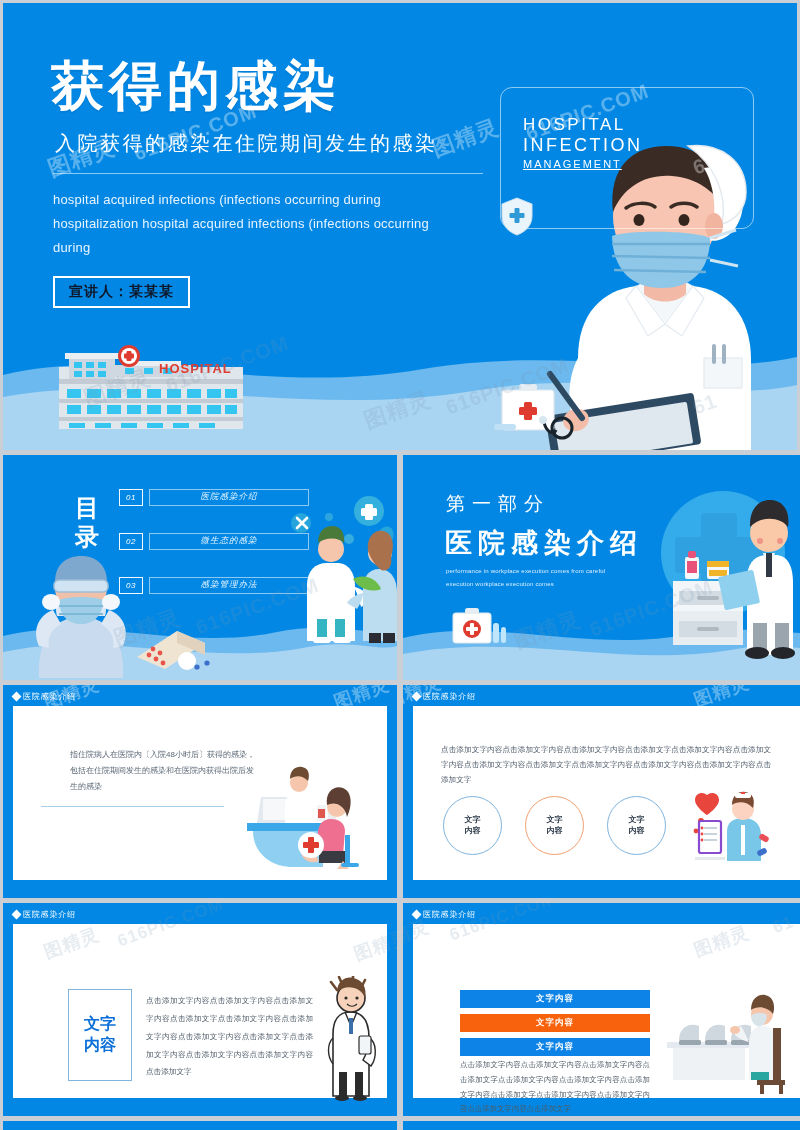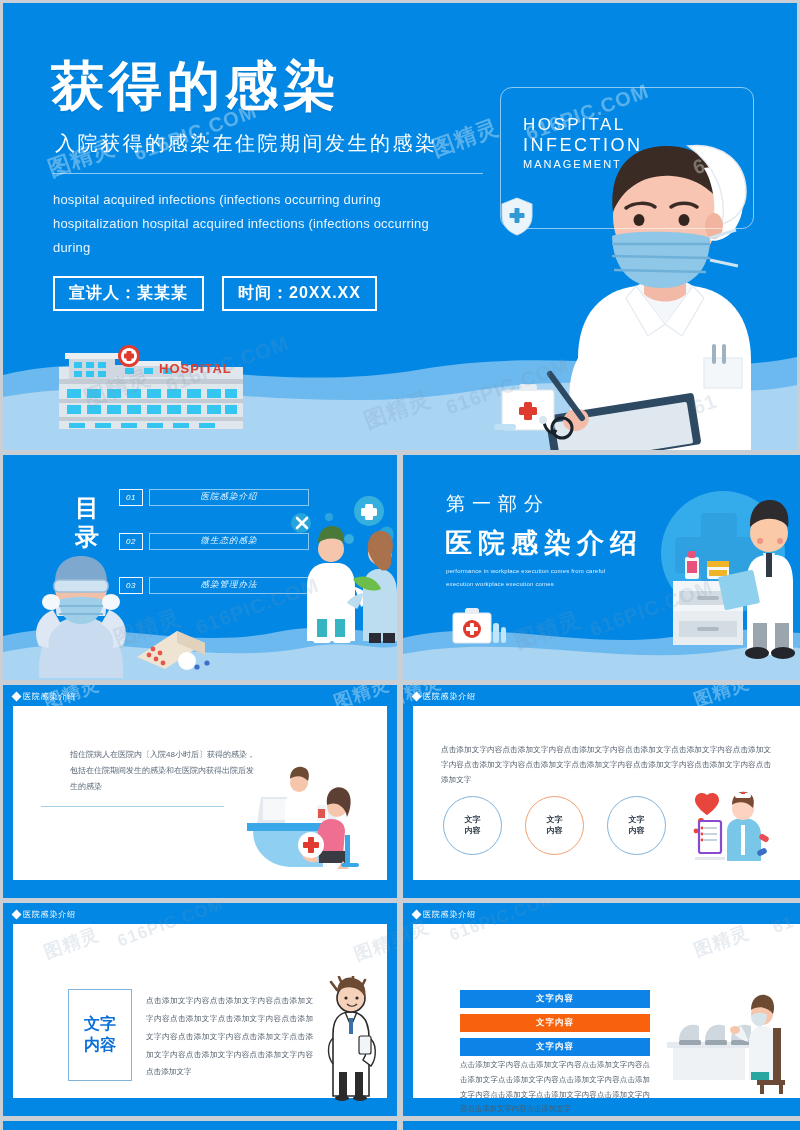--- a/index.html
+++ b/index.html
@@ -26,32 +26,32 @@
   }
   .sub-title{
     font-size:20px;color:#ffffff;letter-spacing:2.5px;margin:16px 0 0 4px;font-weight:500;
   }
   .t-rule{height:1px;background:rgba(255,255,255,.55);margin:16px 2px 0 2px;width:430px;}
   .t-en{
     font-size:13px;color:#e8f4ff;line-height:1.85;margin:14px 0 0 2px;width:400px;letter-spacing:.2px;
   }
   .t-tags{display:flex;gap:18px;margin:16px 0 0 2px;}
   .t-tag{
-    border:2px solid #ffffff;color:#ffffff;font-size:16px;font-weight:bold;
+    border:2px solid #ffffff;color:#0f172a;font-size:14px;font-weight:bold;
     padding:5px 14px;letter-spacing:1px;background:transparent;
   }
   
   .t-panel{
     position:absolute;left:497px;top:84px;width:252px;height:140px;
     border:1px solid rgba(255,255,255,.55);border-radius:12px;
   }
   .t-en-big{position:absolute;left:520px;top:112px;color:#fff;letter-spacing:2.5px;}
   .t-en-big .l1{font-size:17px;line-height:1.18;}
   .t-en-big .l2{font-size:18px;line-height:1.22;}
-  .t-en-big .l3{font-size:11px;line-height:1.3;letter-spacing:2px;}
+  .t-en-big .l3{font-size:11px;line-height:1.3;letter-spacing:2px;text-decoration:underline;}
   .shield{position:absolute;left:497px;top:193px;width:34px;height:40px;}
 
   
   .hosp{position:absolute;left:38px;top:340px;width:220px;height:98px;}
   
   .nurse{position:absolute;left:505px;top:105px;width:300px;height:345px;}
   
   .kit{position:absolute;left:483px;top:373px;width:110px;height:72px;}
 
   
@@ -276,21 +276,20 @@
         </g>
     </svg>
 
     <div class="title-block">
       <div class="main-title">获得的感染</div>
       <div class="sub-title">入院获得的感染在住院期间发生的感染</div>
       <div class="t-rule"></div>
       <div class="t-en">hospital acquired infections (infections occurring during hospitalization hospital acquired infections (infections occurring during</div>
       <div class="t-tags">
         <div class="t-tag">宣讲人：某某某</div>
-        <div class="t-tag">时间：20XX.XX</div>
       </div>
     </div>
 
     <div class="wm">
       <span style="left:44px;top:140px;">图精灵</span>
       <span style="left:128px;top:118px;font-size:20px;">616PIC.COM</span>
       <span style="left:428px;top:120px;">图精灵</span>
       <span style="left:520px;top:98px;font-size:20px;">616PIC.COM</span>
       <span style="left:690px;top:150px;font-size:20px;">61</span>
       <span class="dk" style="left:80px;top:370px;">图精灵</span>

